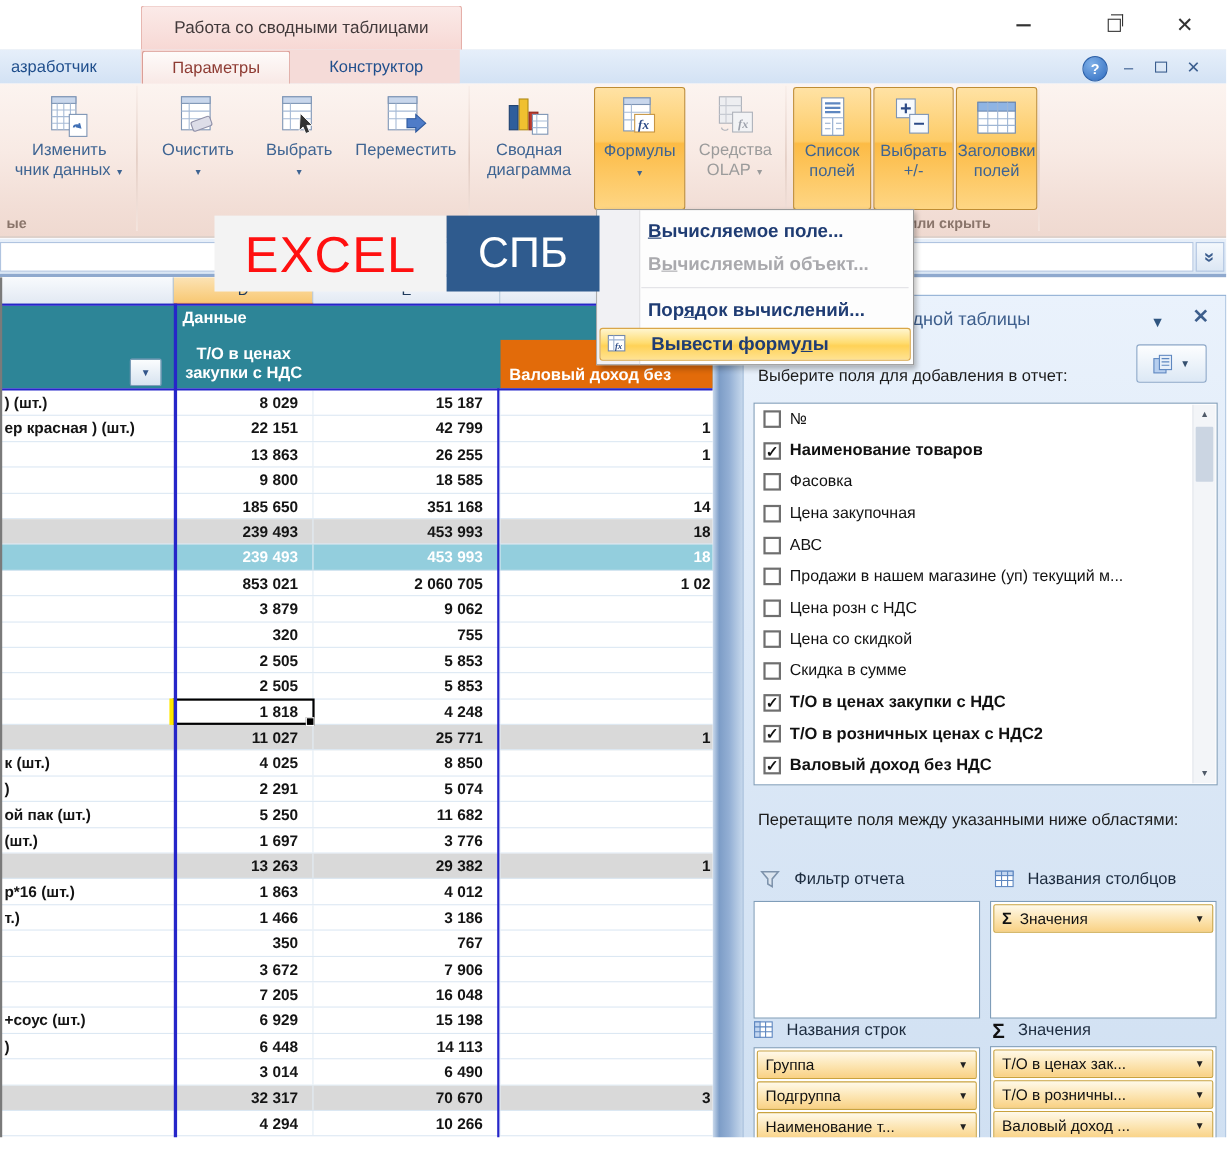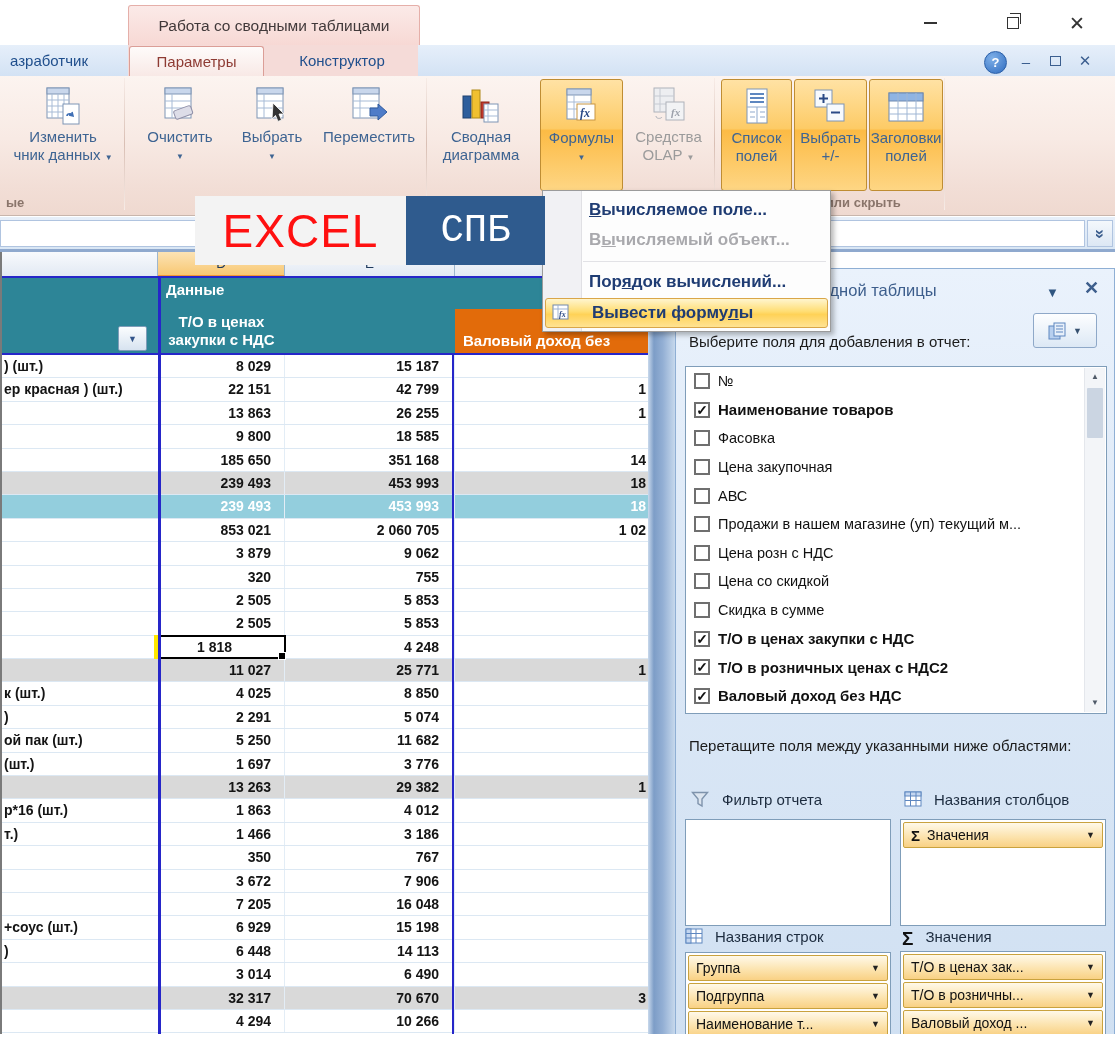--- a/index.html
+++ b/index.html
@@ -73,21 +73,21 @@
      color:#33558A;font-size:9px;}
   #sheet-rows{position:absolute;left:0;top:103px;width:648px;}
   .srow{display:flex;height:23.4px;box-sizing:border-box;border-bottom:1px solid #DCE8F3;
         font-size:14px;font-weight:bold;color:#141414;line-height:22px;}
   .srow.sub{background:#D9D9D9;}
   .srow.hl{background:#93CEDD;color:#fff;}
   .cl{width:158px;box-sizing:border-box;padding-left:4px;white-space:nowrap;overflow:hidden;}
   .cd{width:127px;box-sizing:border-box;text-align:right;padding-right:13px;border-right:1px solid #E3EDF6;}
   .ce{width:170px;box-sizing:border-box;text-align:right;padding-right:15px;border-right:1px solid #E3EDF6;}
   .cf{flex:1;box-sizing:border-box;text-align:right;padding-right:2px;overflow:hidden;}
-  .cd.sel{position:relative;outline:2px solid #000;outline-offset:-1px;text-align:center;}
+  .cd.sel{position:relative;outline:2px solid #000;outline-offset:-1px;}
   .cd.sel:before{content:"";position:absolute;left:-4px;top:-1px;bottom:-1px;width:4px;background:#FFE800;}
   .cd.sel:after{content:"";position:absolute;right:-2px;bottom:-2px;width:6px;height:6px;background:#000;border:1px solid #fff;}
   .bluev1{left:158px;top:24px;width:3px;height:767px;background:#2626C9;}
   .bluev2{left:452px;top:101px;width:2px;height:690px;background:#2626C9;}
   .blueh1{left:0;top:24px;width:648px;height:2px;background:#2626C9;}
   .blueh2{left:0;top:101px;width:648px;height:2px;background:#2626C9;}
   .leftedge{left:0;top:0;width:2px;height:791px;background:#7a7a7a;}
 
   
   .splitter{left:648px;top:252px;width:27px;height:791px;
@@ -140,21 +140,21 @@
   .mi4{top:107px;left:2px;width:283px;height:30px;line-height:28px;border:1px solid #D9A648;border-radius:3px;
      background:linear-gradient(180deg,#FFF5CE 0%,#FFDD72 45%,#FFD257 55%,#FFE393 100%);box-sizing:border-box;}
   .mk{text-decoration:underline;}
   .micon{position:absolute;left:9px;top:112px;z-index:2;}
 
   
   .logo{left:195px;top:196px;width:350px;height:69px;display:flex;z-index:50;}
   .logo-l{width:211px;background:#F3F3F3;display:flex;align-items:center;justify-content:center;
      color:#FF1010;font-size:46px;letter-spacing:1px;}
   .logo-r{width:139px;background:#2F5B8E;display:flex;align-items:center;justify-content:center;
-     color:#fff;font-size:39px;font-family:Liberation Mono, monospace;}
+     color:#fff;font-size:39px;}
 
   .bottomstrip{left:0;top:1043px;width:1115px;height:6px;background:#161616;z-index:60;}
 </style>
 </head>
 <body>
 
 <div id="root">
 
   <div class="abs titlebar">
     <div class="abs ctxhdr">

